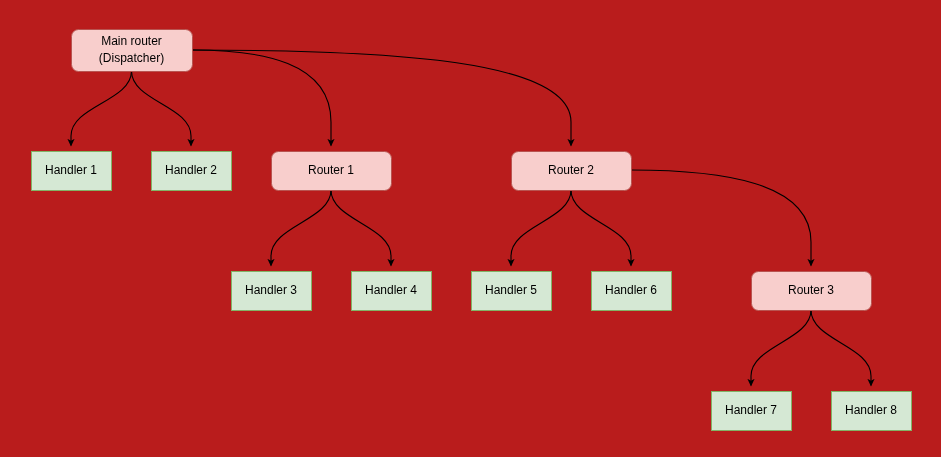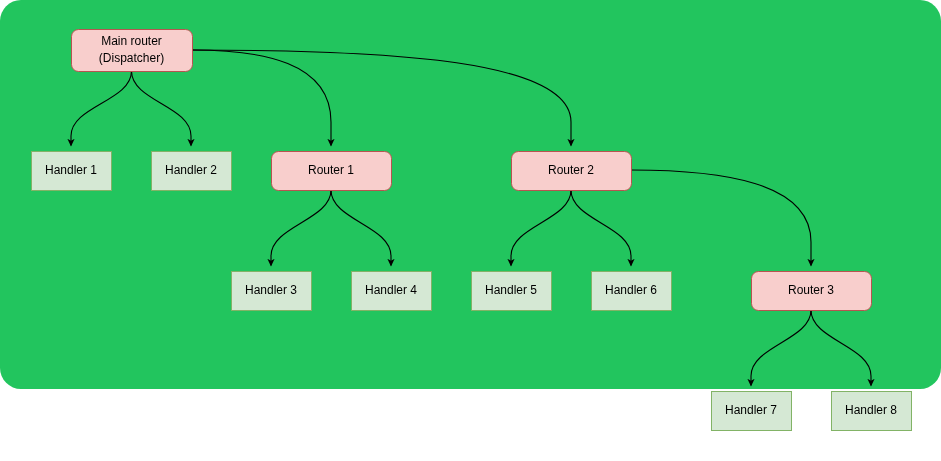--- a/index.html
+++ b/index.html
@@ -9,23 +9,22 @@
   }
   body {
     width: 941px;
     height: 461px;
     overflow: hidden;
     font-family: "Liberation Sans", sans-serif;
   }
   #diagram-root {
     position: relative;
     width: 941px;
-    height: 389px;
-    background: #22c55e;
-    border-radius: 21px;
+    height: 457px;
+    background: #b91c1c;
   }
   svg#diagram-svg {
     position: absolute;
     top: 0;
     left: 0;
     width: 941px;
     height: 461px;
     display: block;
   }
   .node-rect {

